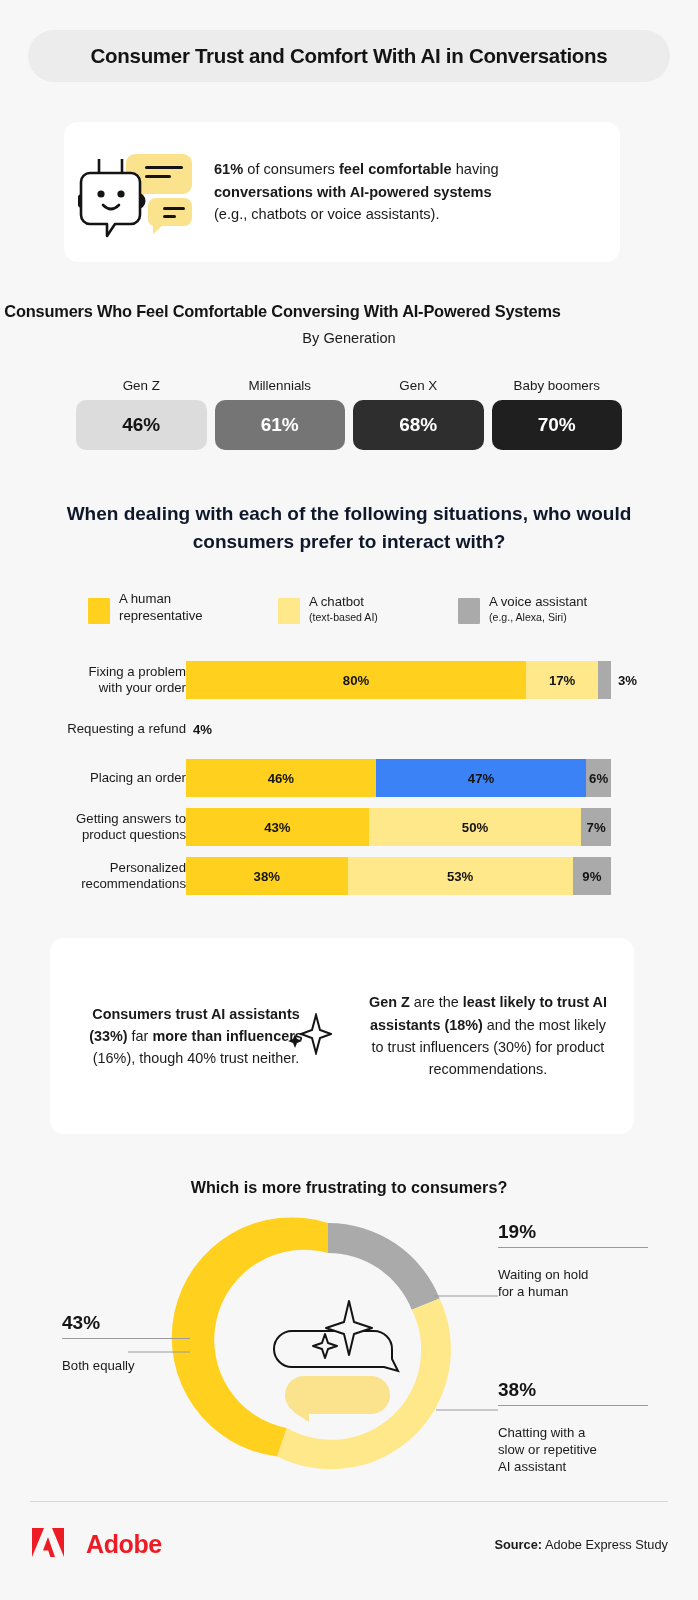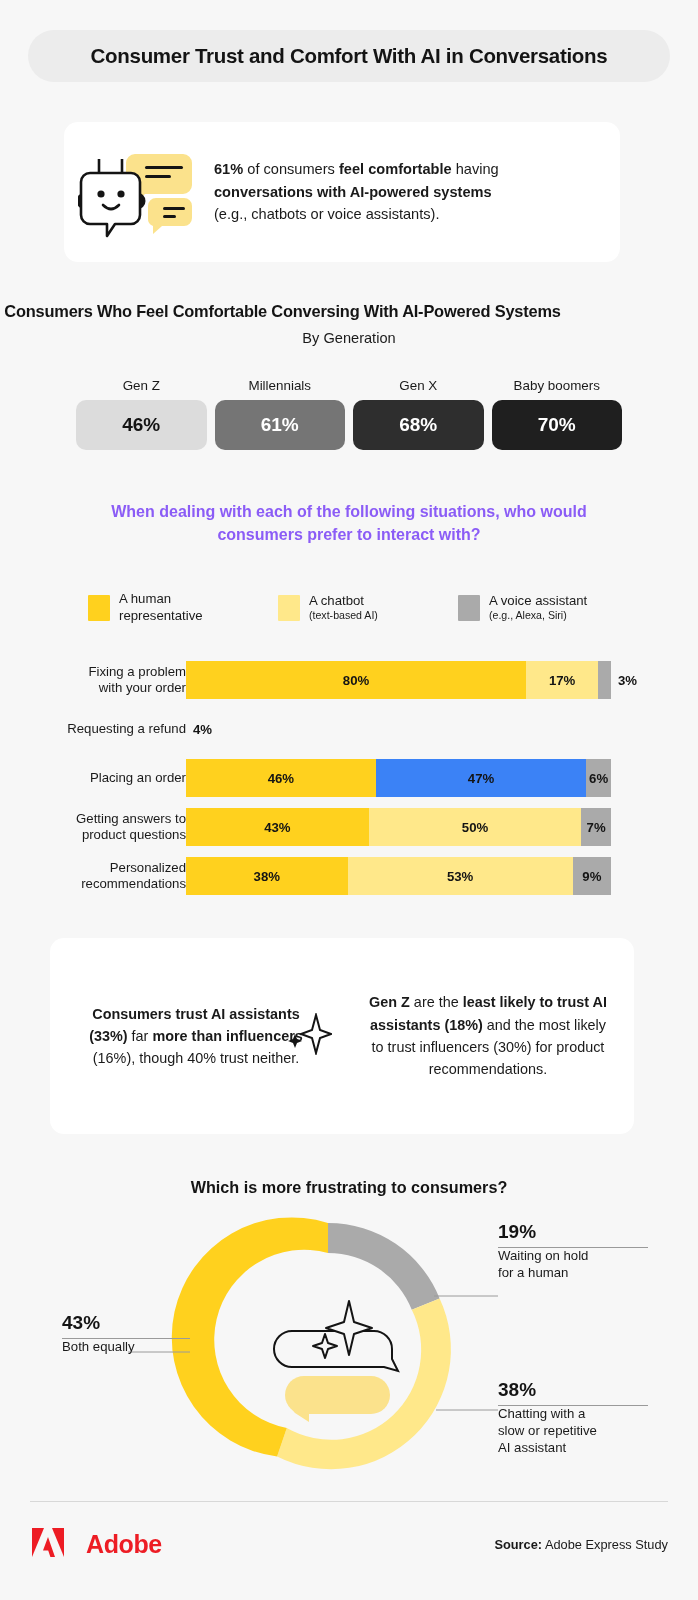--- a/index.html
+++ b/index.html
@@ -52,29 +52,29 @@
   .gen-label{ text-align:center; font-size:13.4px; color:#1A1A1A; margin-bottom:7px; }
   .gen-box{
     height:50px; border-radius:10px;
     display:flex; align-items:center; justify-content:center;
     font-size:19px; font-weight:bold;
   }
 
   
   .q-head{
     position:absolute; left:60px; top:500px; width:578px; text-align:center;
-    font-size:16px; font-weight:bold; line-height:1.45; color:#8b5cf6;
+    font-size:19px; font-weight:bold; line-height:1.45; color:#0f172a;
   }
 
   
   .legend{
     position:absolute; left:88px; top:590px; width:560px;
     display:flex;
   }
-  .legend-item{ display:flex; gap:9px; align-items:center; }
+  .legend-item{ display:flex; gap:9px; align-items:flex-end; }
   .lg1{ width:190px; } .lg2{ width:180px; } .lg3{ width:190px; }
   .sw{ width:22px; height:26px; flex:0 0 22px; border-radius:1px; margin-top:1px; }
   .legend-txt{ font-size:13.2px; line-height:1.3; color:#1A1A1A; }
   .legend-sub{ font-size:10.6px; color:#1A1A1A; line-height:1.3; }
 
   
   .bars{ position:absolute; left:0; top:660px; width:698px; }
   .bar-row{ display:flex; align-items:center; height:40px; margin-bottom:9px; }
   .bar-label{
     width:186px; flex:0 0 186px; text-align:right; 
@@ -99,21 +99,21 @@
   
   .donut-head{
     position:absolute; left:0; top:1166px; width:698px; text-align:center;
     font-size:16.2px; font-weight:bold; color:#141414;margin-top:12px;
   }
   .donut-wrap{ position:absolute; left:0; top:1196px; width:698px; height:300px; }
 
   .cal{ position:absolute; }
   .cal-num{ font-size:19px; font-weight:bold; color:#141414; line-height:1; }
   .cal-rule{ height:1px; background:#9A9A9A; margin-top:6px; }
-  .cal-desc{ font-size:13.2px; line-height:1.28; color:#1A1A1A; margin-top:0; }
+  .cal-desc{ font-size:13.2px; line-height:1.28; color:#1A1A1A; margin-top:19px; }
 
   .cal-right1{ left:498px; top:1222px; width:150px; }
   .cal-right2{ left:498px; top:1380px; width:150px; }
   .cal-left{ left:62px;  top:1313px; width:128px; text-align:left; }
 
   
   .footer-rule{ position:absolute; left:30px; top:1501px; width:638px; height:1px; background:#D8D8D8; }
   .footer{ position:absolute; left:30px; top:1518px; width:638px; height:52px;
            display:flex; align-items:center; justify-content:space-between; }
   .brand{ display:flex; align-items:center; gap:20px; }

